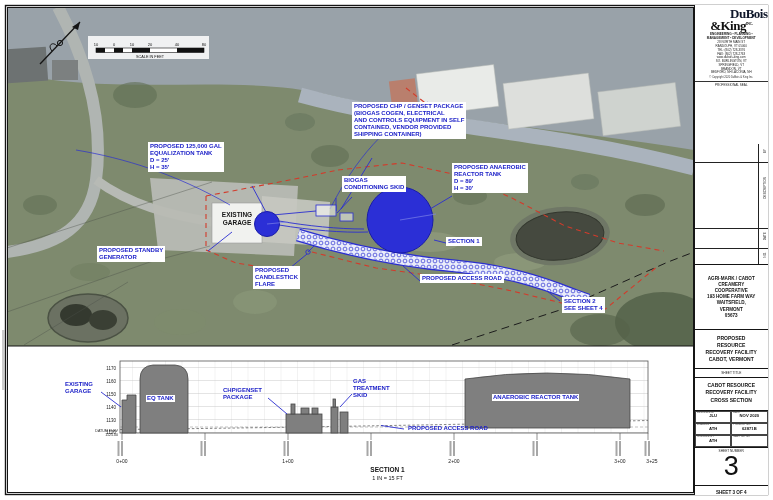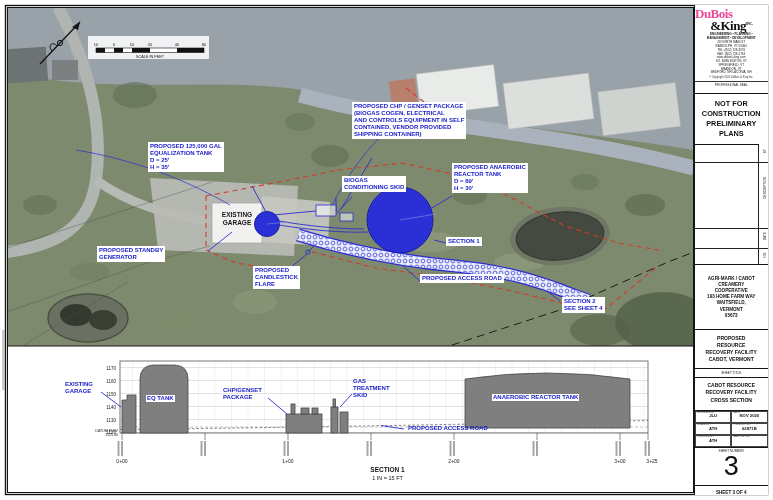--- a/index.html
+++ b/index.html
@@ -12,21 +12,21 @@
   .plainlabel{position:absolute;color:#161616;font-weight:bold;font-size:6.5px;line-height:1.2;text-align:center;z-index:5;}
   .slabel{position:absolute;background:#fff;color:#1e22c8;font-weight:bold;font-size:6px;line-height:1.18;padding:0 1px;z-index:5;}
   .tiny{position:absolute;color:#222;font-size:3.6px;line-height:1.2;z-index:5;}
   .sec-title{position:absolute;color:#111;text-align:center;z-index:5;}
   
   .titleblock{position:absolute;left:694px;top:5px;width:72.5px;height:490px;background:#fff;border-left:1.2px solid #151515;z-index:6;}
   .tb-sec{position:absolute;left:0;right:0;overflow:hidden;}
   .bt{border-top:0.8px solid #151515;}
   .bb{border-bottom:0.8px solid #151515;}
   .ctr{display:flex;align-items:center;justify-content:center;text-align:center;}
-  .logo1{font-family:"Liberation Serif",serif;font-weight:700;font-size:13px;line-height:1;text-align:left;letter-spacing:-0.5px;color:#ec4899;}
+  .logo1{font-family:"Liberation Serif",serif;font-weight:700;font-size:13px;line-height:1;text-align:right;letter-spacing:-0.5px;color:#0f172a;}
   .logo2{font-family:"Liberation Serif",serif;font-weight:700;font-size:13px;line-height:0.9;text-align:center;letter-spacing:-0.5px;color:#111;}
   .logoinc{font-size:4px;vertical-align:super;font-weight:700;}
   .tagline{font-size:3.1px;text-align:center;line-height:1.25;color:#222;margin-top:1px;font-weight:bold;}
   .addr{font-size:3px;text-align:center;line-height:1.25;color:#222;margin-top:1px;}
   .copyr{font-size:2.7px;text-align:center;color:#333;margin-top:1px;}
   .seal{font-size:3.1px;text-align:center;color:#222;border-top:0.6px solid #333;margin-top:1.5px;padding-top:1.5px;}
   .stamp{font-size:7.3px;font-weight:bold;line-height:1.35;color:#111;}
   .rev{background:repeating-linear-gradient(90deg,#666 0 0.5px,transparent 0.5px 7px);}
   .rev-head{position:absolute;top:0;bottom:0;right:0;width:9px;background:#fff;border-left:0.7px solid #222;}
   .revword{position:absolute;right:1px;writing-mode:vertical-rl;transform:rotate(180deg);font-size:3.2px;color:#222;}
@@ -305,26 +305,20 @@
 TEL: (802) 728-3376
 FAX: (802) 728-2763
 www.dubois-king.com
 SO. BURLINGTON, VT
 SPRINGFIELD, VT
 BRANDON, VT
 BEDFORD, NH   LACONIA, NH</div>
       <div class="copyr" data-bind="titleblock.copyright">© Copyright 2020 DuBois &amp; King Inc.</div>
       <div class="seal" data-bind="titleblock.seal">PROFESSIONAL SEAL</div>
     </div>
-    <div class="tb-sec bt bb ctr" style="top:88px;height:50px;">
-      <div class="stamp" data-bind="titleblock.stamp" style="text-align:center;">NOT FOR
-CONSTRUCTION
-PRELIMINARY
-PLANS</div>
-    </div>
     <div class="tb-sec rev" style="top:138.8px;height:120px;">
       <div class="rev-head">
         <span class="revword" data-bind="titleblock.rev_headers.by" style="top:5px;">BY</span>
         <span class="revword" data-bind="titleblock.rev_headers.description" style="top:33px;">DESCRIPTION</span>
         <span class="revword" data-bind="titleblock.rev_headers.date" style="top:88px;">DATE</span>
         <span class="revword" data-bind="titleblock.rev_headers.no" style="top:108px;">NO.</span>
       </div>
       <div class="revline" style="top:18px;"></div>
       <div class="revline" style="top:84px;"></div>
       <div class="revline" style="top:104px;"></div>

